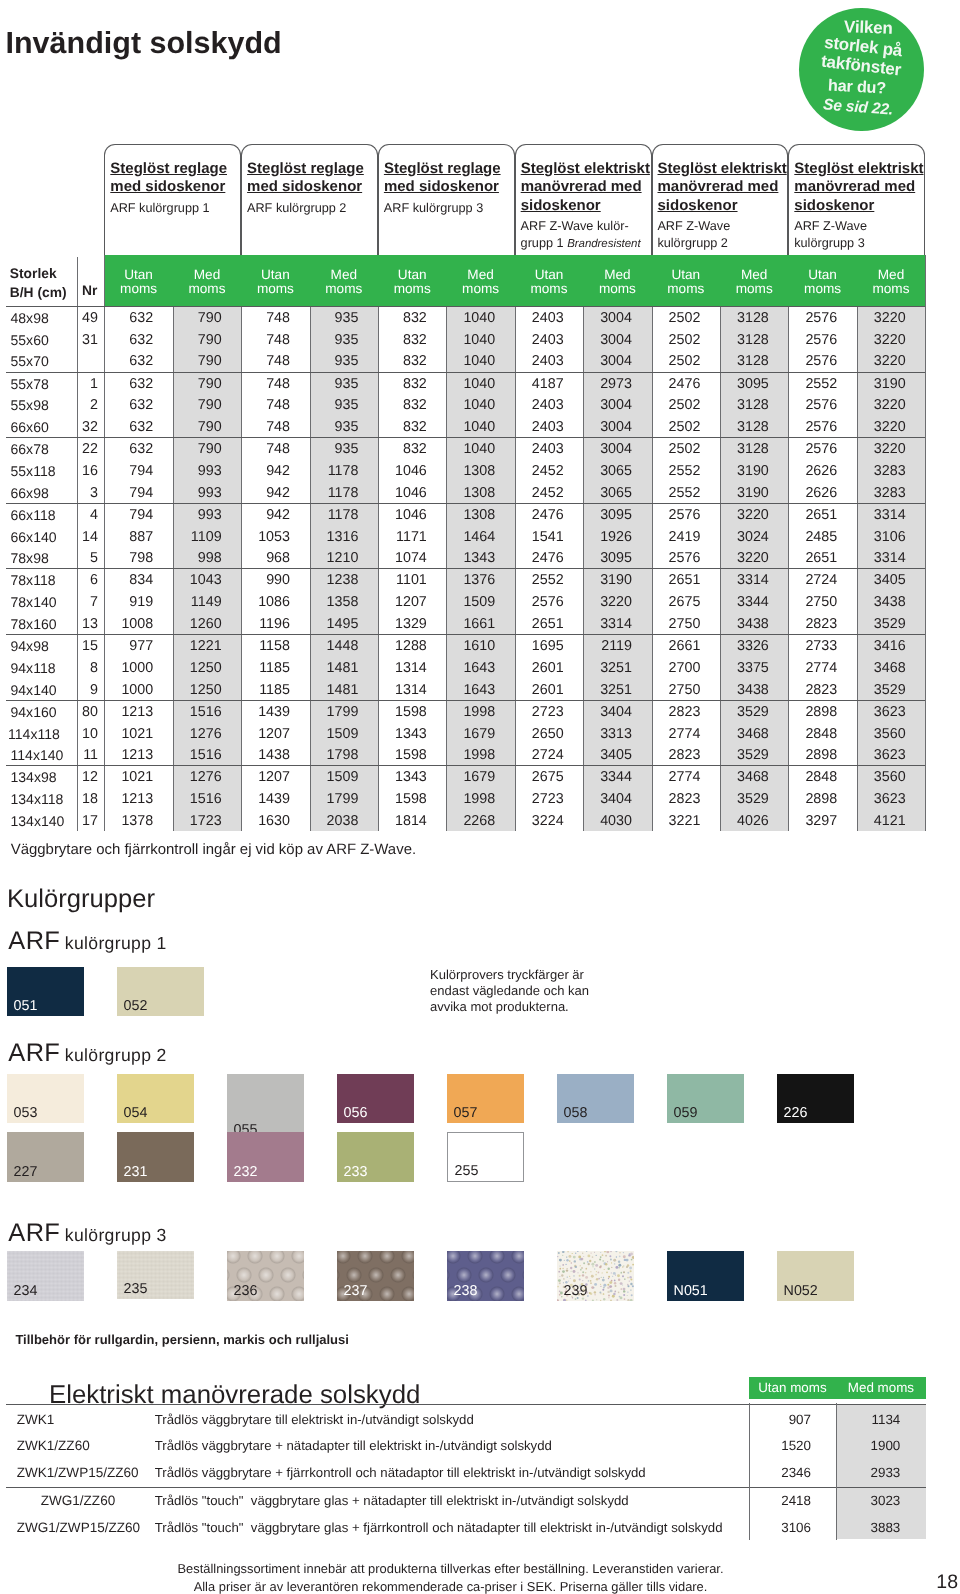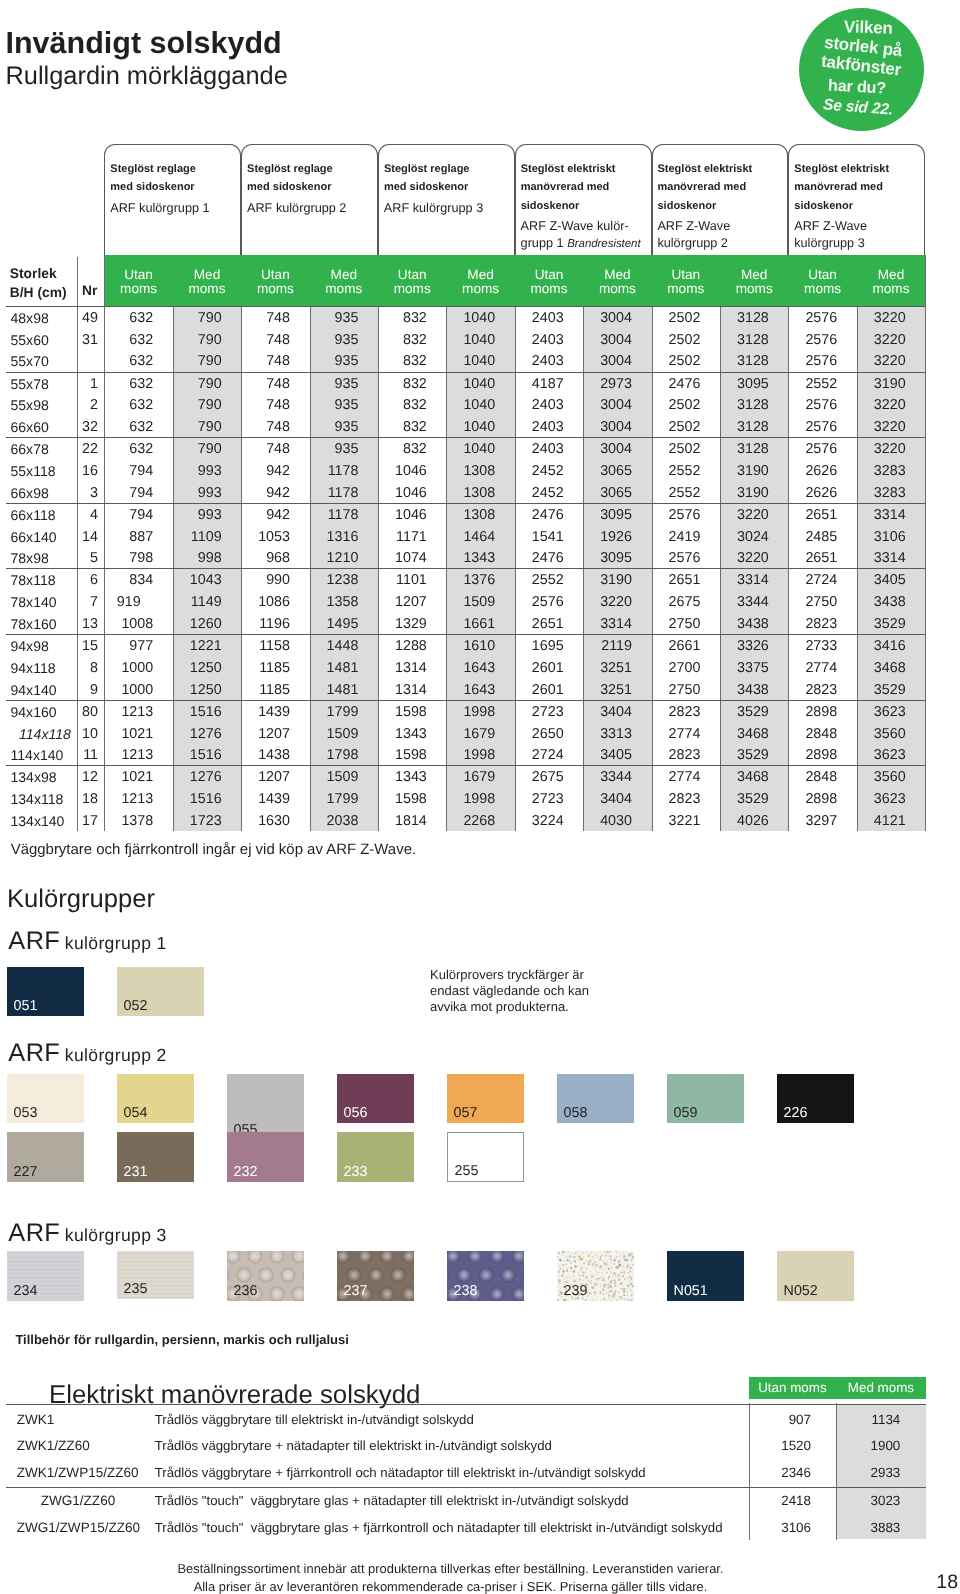--- a/index.html
+++ b/index.html
@@ -17,21 +17,21 @@
   .b1{left:45px;top:10.5px;font-size:17.0px;transform:rotate(2deg);}
   .b2{left:25.3px;top:29.5px;font-size:17.0px;transform:rotate(6.3deg);}
   .b3{left:22.2px;top:48.3px;font-size:17.0px;transform:rotate(6.3deg);}
   .b4{left:29px;top:70.7px;font-size:16.2px;transform:rotate(2.9deg);letter-spacing:-0.8px;}
   .b5{left:24.2px;top:91.5px;font-size:15.6px;font-weight:normal;font-style:italic;
       transform:rotate(4.3deg);}
 
   .grpbox{position:absolute;box-sizing:border-box;border:1px solid #58595b;
           border-bottom:none;border-top-left-radius:11px;border-top-right-radius:11px;
           background:#fff;}
-  .gt{position:absolute;font-size:11px;font-weight:bold;white-space:nowrap;line-height:18.3px;}
+  .gt{position:absolute;font-size:15px;font-weight:bold;white-space:nowrap;line-height:18.3px;text-decoration:underline;}
   .gs{position:absolute;font-size:12.7px;white-space:nowrap;line-height:16.3px;}
   .gs i{font-style:italic;font-size:11.5px;letter-spacing:-0.05px;}
 
   .greenband{position:absolute;background:#32b24c;}
   .gbl{position:absolute;color:#ffffff;font-size:13.6px;line-height:13.5px;text-align:center;}
 
   .sizehdr{position:absolute;font-size:13.8px;font-weight:bold;line-height:19.4px;white-space:nowrap;}
   .nrhdr{position:absolute;font-size:13.8px;font-weight:bold;text-align:right;}
 
   .vl{position:absolute;background:#6d6e71;width:1px;}
@@ -59,21 +59,20 @@
   .acalt{position:absolute;background:#dcdcdc;}
   .ftr{position:absolute;font-size:12.9px;line-height:18px;text-align:center;}
   .pgnum{position:absolute;font-size:19.5px;text-align:right;}
 
 
 </style>
 </head><body>
 
 <div class="page">
 <div class="h1">Invändigt solskydd</div>
-<div class="h2">Rullgardin mörkläggande</div>
 <div class="badge">
 <span class="b1">Vilken</span>
 <span class="b2">storlek på</span>
 <span class="b3">takfönster</span>
 <span class="b4">har du?</span>
 <span class="b5">Se sid 22.</span>
 </div>
 <div>
 <div class="grpbox" style="left:104.4px;top:144.3px;width:136.8px;height:110.7px;"></div>
 <div class="gt" style="left:110.3px;top:159.9px;">Steglöst reglage</div>
@@ -325,21 +324,21 @@
 <div class="cell" style="left:378.0px;top:570.4px;width:48.8px;text-align:right;">1101</div>
 <div class="cell" style="left:446.4px;top:570.4px;width:48.8px;">1376</div>
 <div class="cell" style="left:514.8px;top:570.4px;width:48.8px;">2552</div>
 <div class="cell" style="left:583.2px;top:570.4px;width:48.8px;">3190</div>
 <div class="cell" style="left:651.6px;top:570.4px;width:48.8px;">2651</div>
 <div class="cell" style="left:720.0px;top:570.4px;width:48.8px;">3314</div>
 <div class="cell" style="left:788.4px;top:570.4px;width:48.8px;">2724</div>
 <div class="cell" style="left:856.8px;top:570.4px;width:48.8px;">3405</div>
 <div class="cellL" style="left:10.5px;top:592.1px;">78x140</div>
 <div class="cell" style="left:76.5px;top:592.1px;width:21.5px;">7</div>
-<div class="cell" style="left:104.4px;top:592.1px;width:48.8px;text-align:center;">919</div>
+<div class="cell" style="left:104.4px;top:592.1px;width:48.8px;">919</div>
 <div class="cell" style="left:172.8px;top:592.1px;width:48.8px;">1149</div>
 <div class="cell" style="left:241.2px;top:592.1px;width:48.8px;">1086</div>
 <div class="cell" style="left:309.6px;top:592.1px;width:48.8px;">1358</div>
 <div class="cell" style="left:378.0px;top:592.1px;width:48.8px;">1207</div>
 <div class="cell" style="left:446.4px;top:592.1px;width:48.8px;">1509</div>
 <div class="cell" style="left:514.8px;top:592.1px;width:48.8px;">2576</div>
 <div class="cell" style="left:583.2px;top:592.1px;width:48.8px;">3220</div>
 <div class="cell" style="left:651.6px;top:592.1px;width:48.8px;">2675</div>
 <div class="cell" style="left:720.0px;top:592.1px;width:48.8px;">3344</div>
 <div class="cell" style="left:788.4px;top:592.1px;width:48.8px;">2750</div>
@@ -407,21 +406,21 @@
 <div class="cell" style="left:241.2px;top:701.8px;width:48.8px;">1439</div>
 <div class="cell" style="left:309.6px;top:701.8px;width:48.8px;">1799</div>
 <div class="cell" style="left:378.0px;top:701.8px;width:48.8px;">1598</div>
 <div class="cell" style="left:446.4px;top:701.8px;width:48.8px;">1998</div>
 <div class="cell" style="left:514.8px;top:701.8px;width:48.8px;">2723</div>
 <div class="cell" style="left:583.2px;top:701.8px;width:48.8px;">3404</div>
 <div class="cell" style="left:651.6px;top:701.8px;width:48.8px;">2823</div>
 <div class="cell" style="left:720.0px;top:701.8px;width:48.8px;">3529</div>
 <div class="cell" style="left:788.4px;top:701.8px;width:48.8px;">2898</div>
 <div class="cell" style="left:856.8px;top:701.8px;width:48.8px;">3623</div>
-<div class="cellL" style="left:19px;top:723.5px;font-style:italic;">114x118</div>
+<div class="cellL" style="left:8px;top:723.5px;">114x118</div>
 <div class="cell" style="left:76.5px;top:723.5px;width:21.5px;">10</div>
 <div class="cell" style="left:104.4px;top:723.5px;width:48.8px;">1021</div>
 <div class="cell" style="left:172.8px;top:723.5px;width:48.8px;">1276</div>
 <div class="cell" style="left:241.2px;top:723.5px;width:48.8px;">1207</div>
 <div class="cell" style="left:309.6px;top:723.5px;width:48.8px;">1509</div>
 <div class="cell" style="left:378.0px;top:723.5px;width:48.8px;">1343</div>
 <div class="cell" style="left:446.4px;top:723.5px;width:48.8px;">1679</div>
 <div class="cell" style="left:514.8px;top:723.5px;width:48.8px;">2650</div>
 <div class="cell" style="left:583.2px;top:723.5px;width:48.8px;">3313</div>
 <div class="cell" style="left:651.6px;top:723.5px;width:48.8px;">2774</div>

